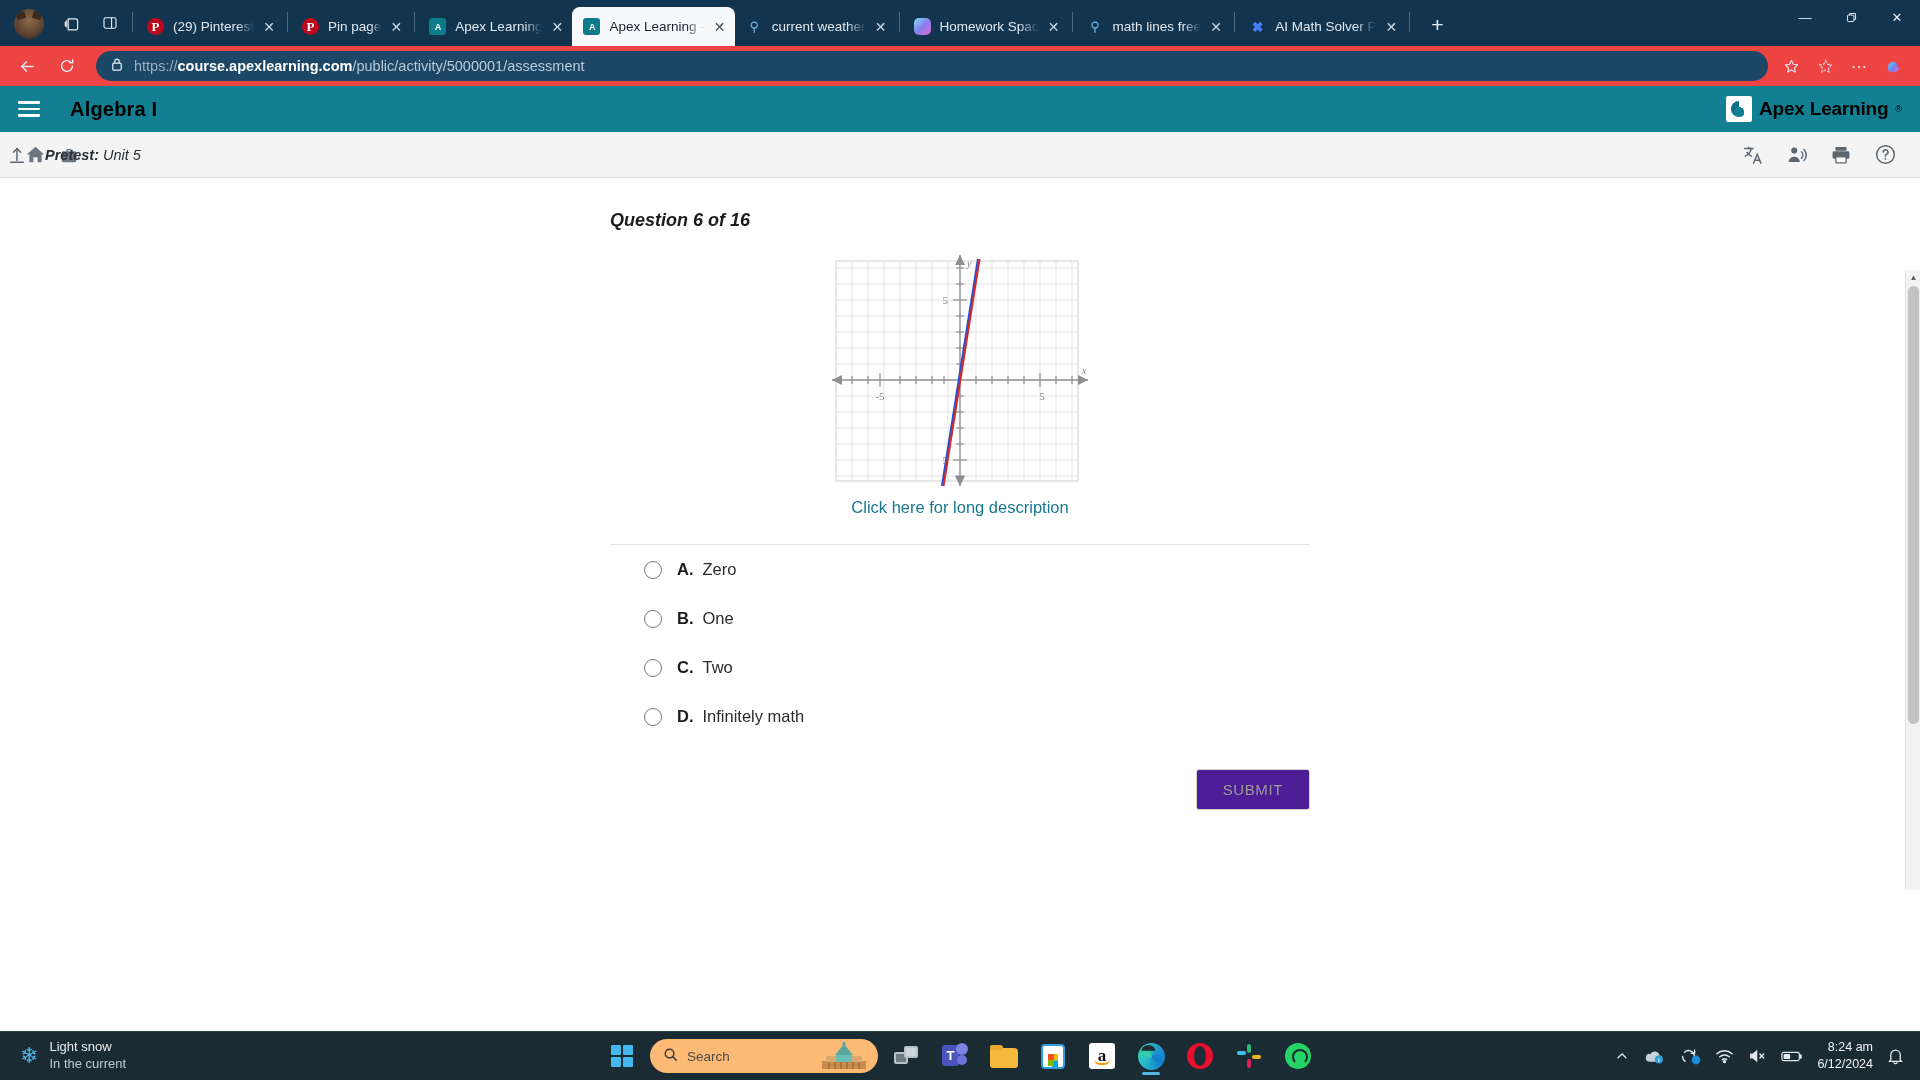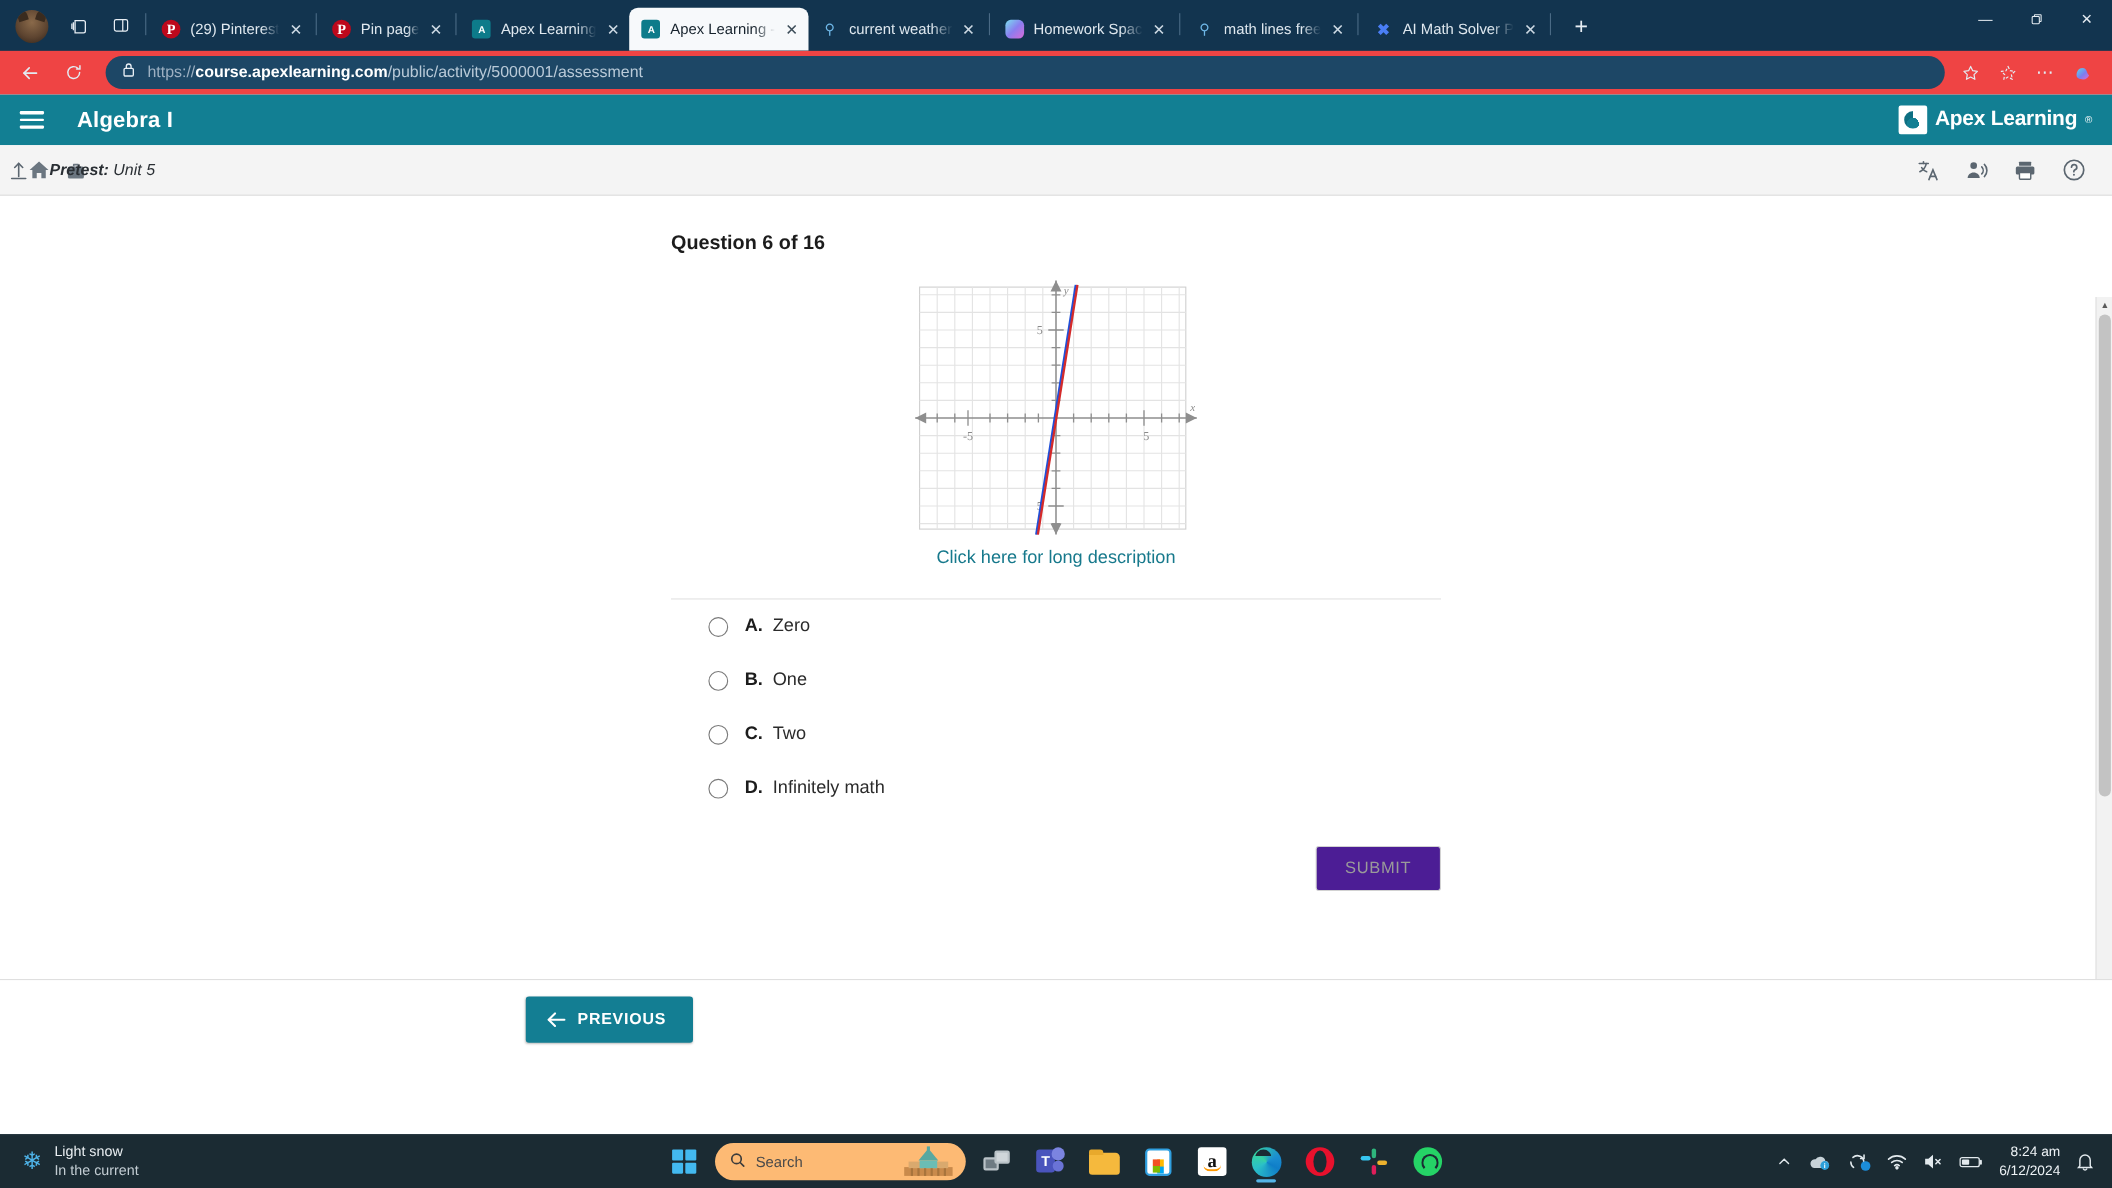--- a/index.html
+++ b/index.html
@@ -114,21 +114,21 @@
   }
 
   
   #page-viewport {
     position: relative; width: 1920px; height: 945px;
     background: #ffffff; overflow: hidden;
   }
 
   #apex-header {
     height: 46px; background: #127f93; display: flex; align-items: center;
-    padding: 0 18px; color: #ffffff;
+    padding: 0 18px; color: #000000;
   }
   .hamburger { width: 26px; height: 22px; display: flex; flex-direction: column;
     justify-content: center; gap: 4px; margin-right: 26px; }
   .hamburger i { display: block; height: 2.4px; background: #fff; border-radius: 1px; }
   .hamburger i:nth-child(1) { width: 22px; }
   .hamburger i:nth-child(2) { width: 22px; }
   .hamburger i:nth-child(3) { width: 22px; }
   #course-title { font-size: 20px; font-weight: bold; letter-spacing: 0.2px; }
   #apex-logo { margin-left: auto; display: flex; align-items: center; gap: 7px; }
   #apex-logo .logo-mark {
@@ -158,21 +158,21 @@
   #activity-center > * { pointer-events: auto; }
   .pretest-label { font-size: 14.5px; color: #2a2f34; }
   .pretest-label b { font-weight: bold; }
   #activity-right { margin-left: auto; display: flex; align-items: center; gap: 10px; }
 
   
   #content-scroll {
     position: relative; height: 712px; background: #fff; overflow: hidden;
   }
   #question-wrap { width: 700px; margin: 0 auto; padding-top: 32px; }
-  #question-heading { font-size: 18px; font-weight: bold; color: #1c1c1c; margin-bottom: 22px; }
+  #question-heading { font-size: 18px; font-weight: bold; color: #1c1c1c; margin-bottom: 22px; font-style: italic; }
   #question-prompt { font-size: 16.5px; color: #2b2b2b; line-height: 1.5; width: 665px; }
 
   
   #graph-block { margin: 22px 0 0 0; display: flex; flex-direction: column; align-items: center; }
   #graph-svg { display: block; }
   #long-desc-link {
     margin-top: 10px; font-size: 16.5px; color: #17798c; cursor: pointer;
   }
   #answers-divider { border-top: 1px solid #e2e2e2; margin: 27px 0 0 0; }
 
@@ -680,29 +680,20 @@
       </div>
     </div>
 
     <div id="page-scrollbar">
       <div class="sb-arrow">▲</div>
       <div class="sb-thumb"></div>
 
     </div>
   </div>
 
-  <div id="footer-nav">
-    <div id="previous-button">
-      <svg width="19" height="16" viewBox="0 0 20 16" fill="none" stroke="#ffffff" stroke-width="2" stroke-linecap="round" stroke-linejoin="round">
-        <path d="M18 8H3"></path>
-          <path d="M9 2L3 8l6 6"></path>
-      </svg>
-      <span>PREVIOUS</span>
-    </div>
-  </div>
 </div>
 
 <div id="taskbar">
 
   <div id="weather-widget">
     <span class="snow-icon">❄</span>
     <span class="weather-text">
       <div>Light snow</div>
       <div class="sub">In the current</div>
     </span>

